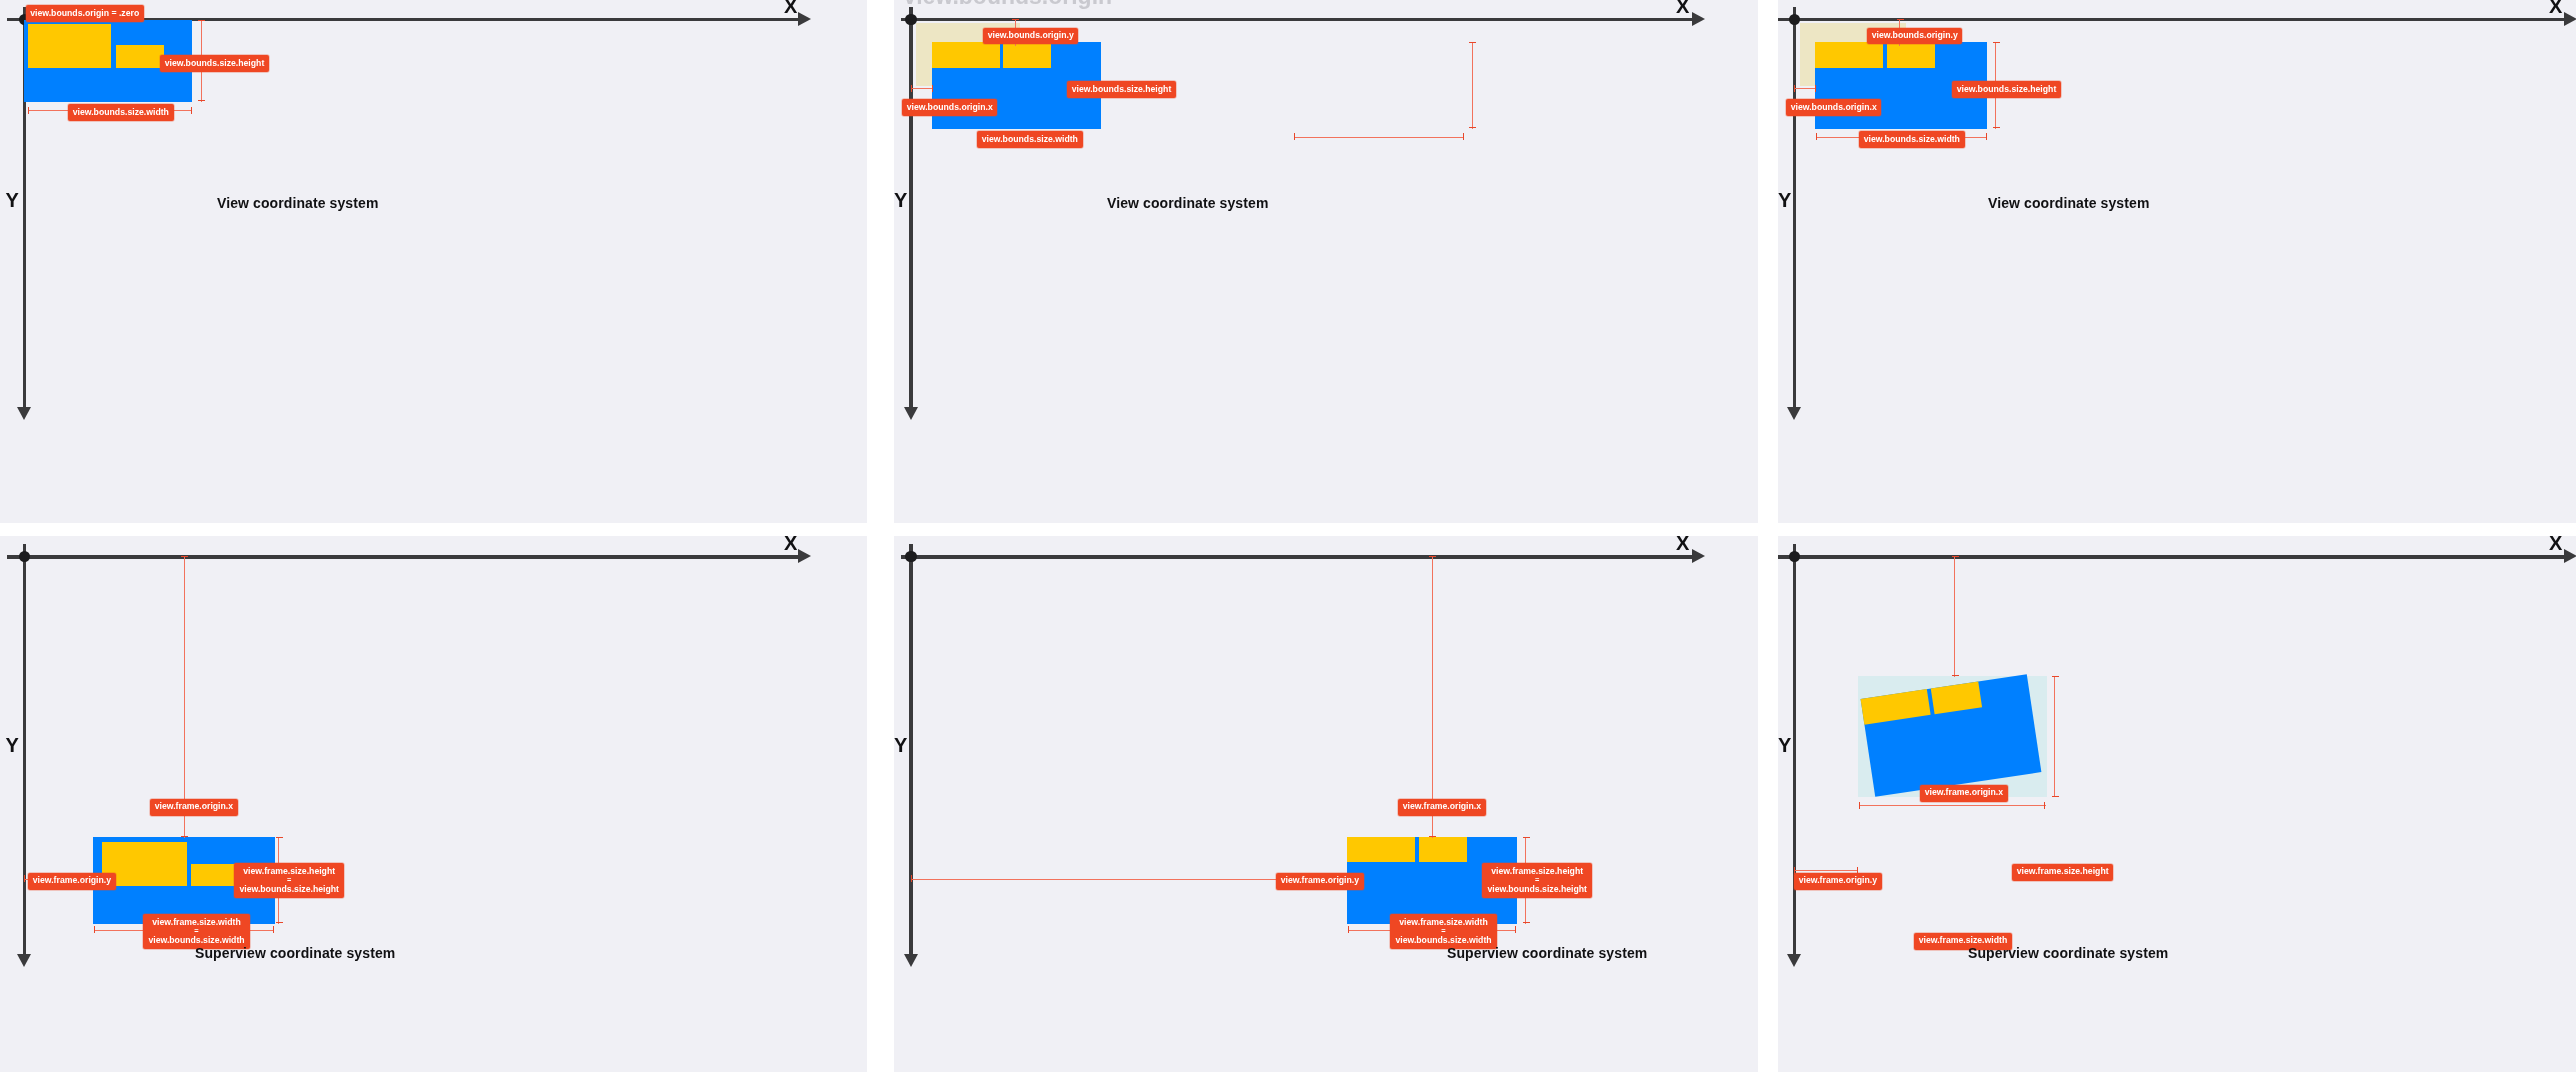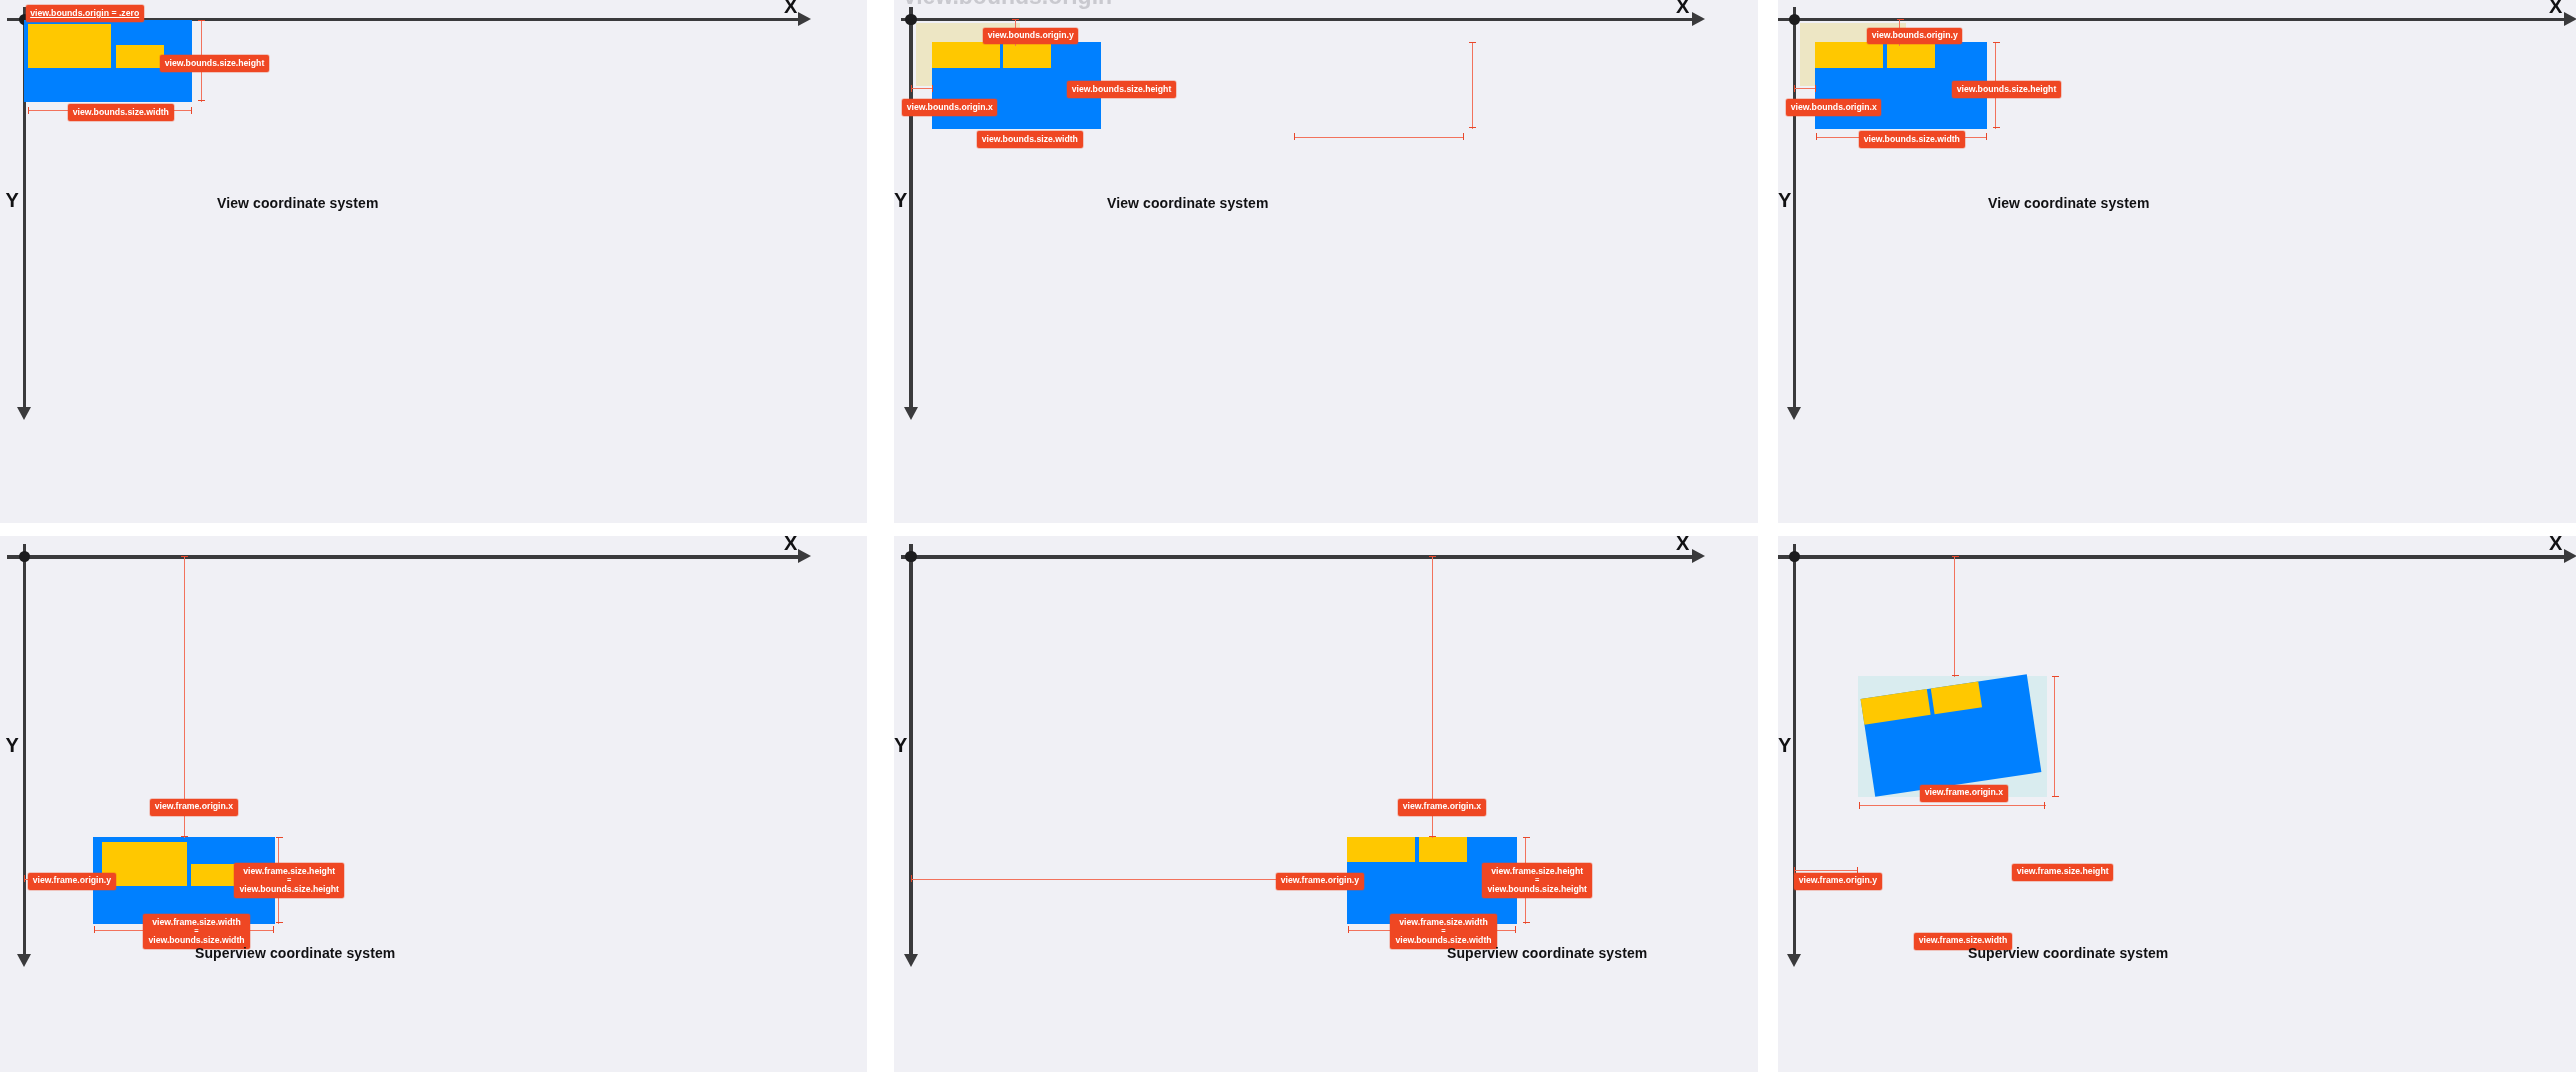--- a/index.html
+++ b/index.html
@@ -134,21 +134,21 @@
     <div class="yellow" style="left:116px;top:45px;width:48px;height:23px;"></div>
 
     <div class="guide-v" style="left:201px;top:19.5px;height:82px;"></div>
     <div class="cap-h" style="left:198px;top:19.5px;"></div>
     <div class="cap-h" style="left:198px;top:100px;"></div>
 
     <div class="guide-h" style="left:28px;top:110px;width:164px;"></div>
     <div class="cap-v" style="left:28px;top:107px;"></div>
     <div class="cap-v" style="left:191px;top:107px;"></div>
 
-    <div class="chip" style="left:25.5px;top:5.4px;text-decoration:underline;">view.bounds.origin = .zero</div>
+    <div class="chip" style="left:25.5px;top:5.4px;">view.bounds.origin = .zero</div>
     <div class="chip" style="left:160px;top:55px;">view.bounds.size.height</div>
     <div class="chip" style="left:68px;top:104px;">view.bounds.size.width</div>
 
     <div class="caption" style="left:217px;top:195px;">View coordinate system</div>
   </div>
 
   <div class="spacer"></div>
 
   <div class="panel">
     <div class="cut-heading">view.bounds.origin</div>

